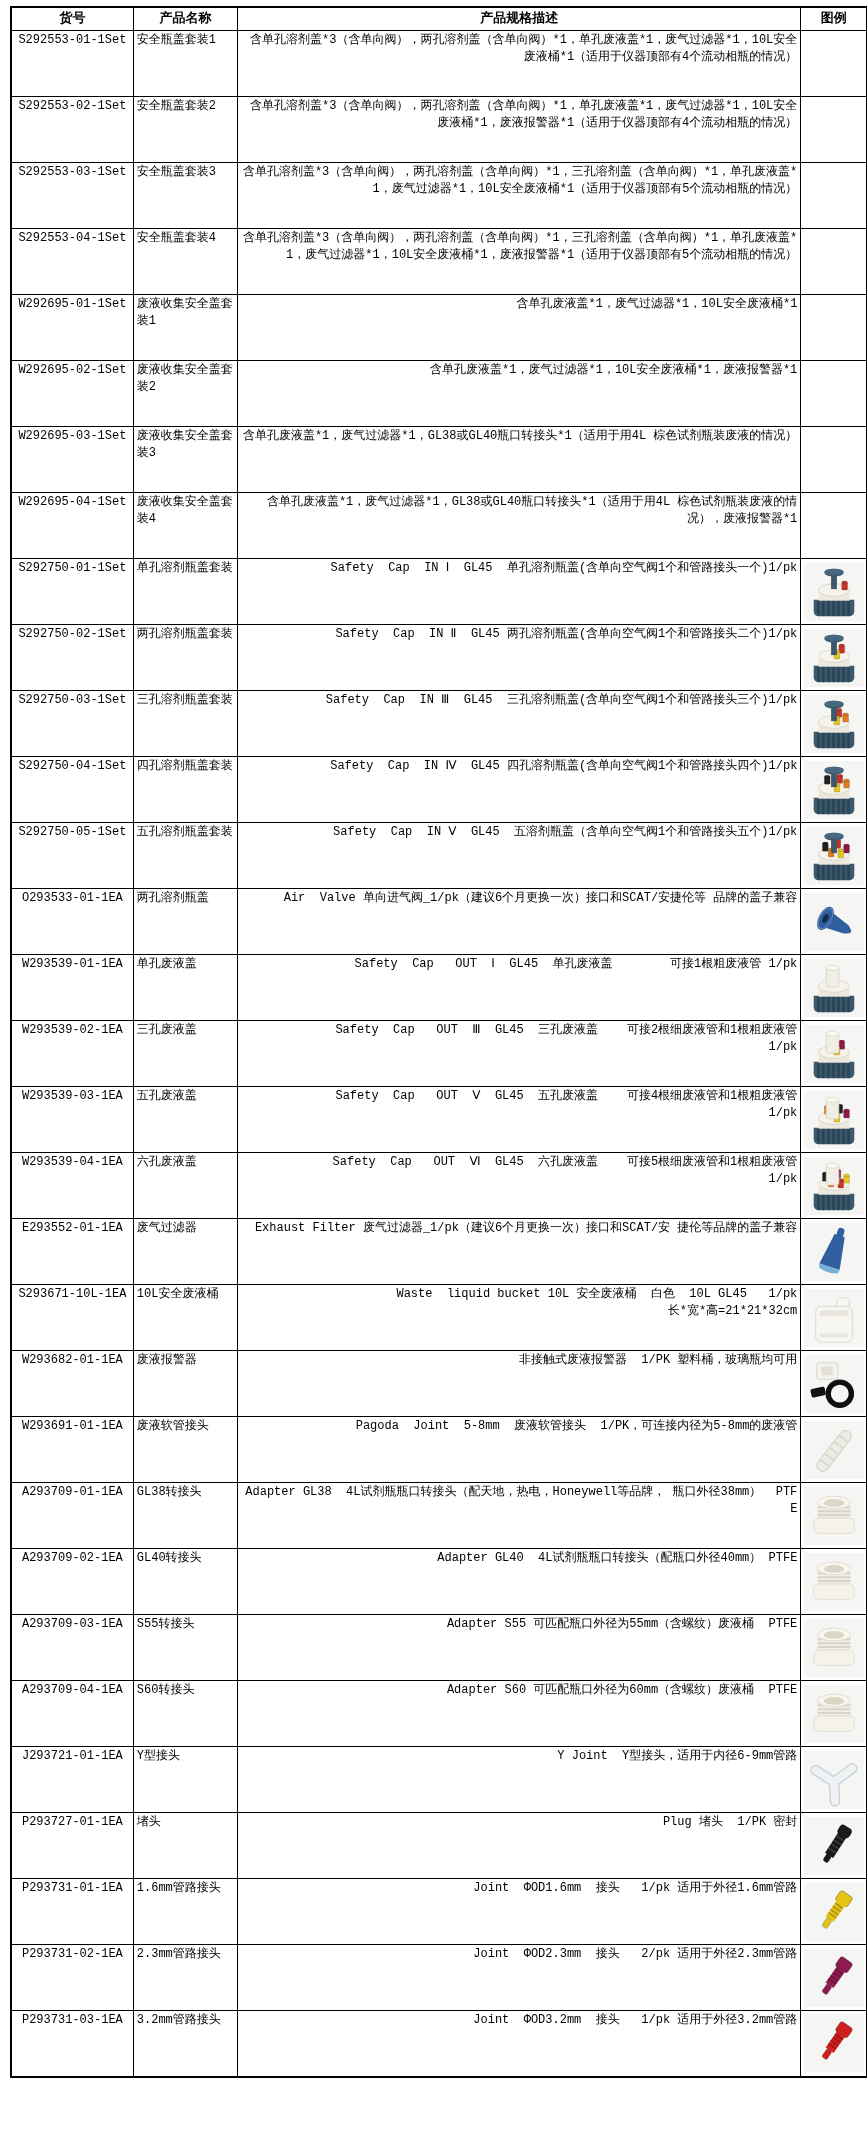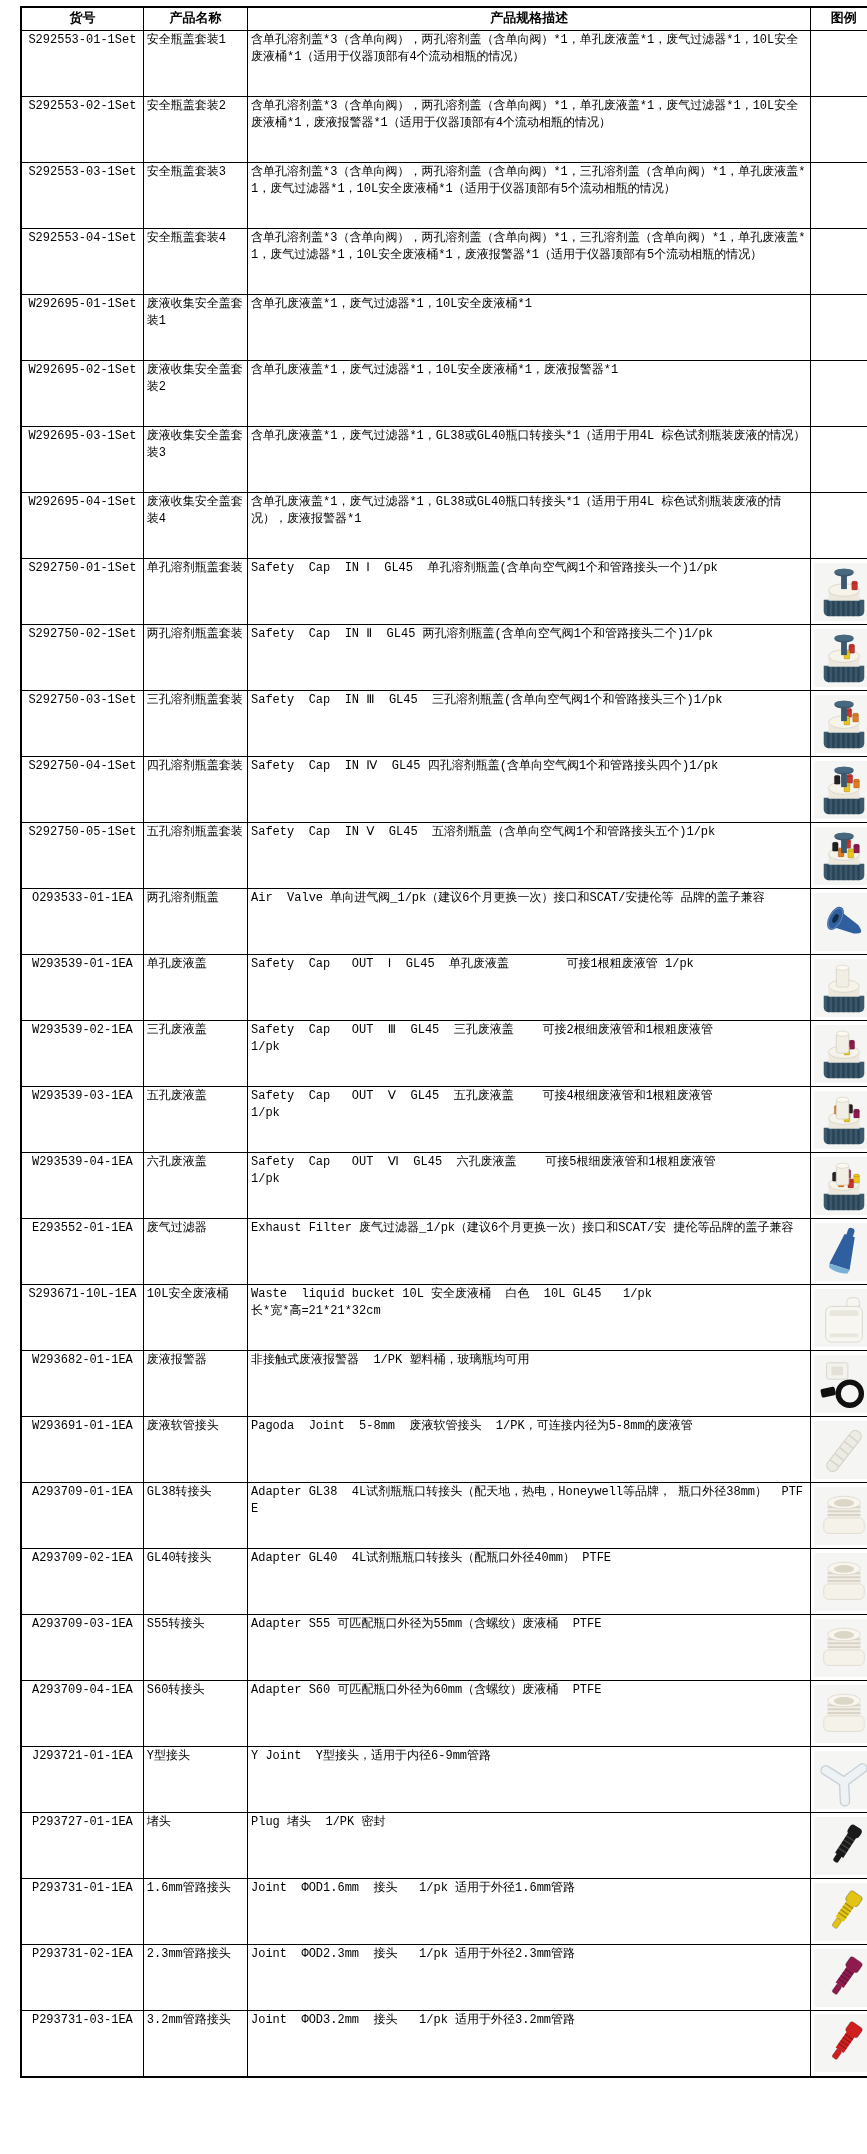--- a/index.html
+++ b/index.html
@@ -1,26 +1,26 @@
 <!DOCTYPE html>
 <html><head>
 <meta charset="utf-8">
 <style>
   html,body{margin:0;padding:0;background:#fff;}
   body{font-family:"Liberation Mono","DejaVu Sans Mono",monospace;color:#000;}
-  .page{width:867px;box-sizing:border-box;padding:6px 4px 8px 20px;}
+  .page{width:867px;box-sizing:border-box;padding:6px 4px 8px 10px;}
   table{border-collapse:collapse;border:2px solid #000;table-layout:fixed;width:858px;}
   th,td{border:1px solid #000;vertical-align:top;padding:1px 3px;font-size:12px;line-height:1.45;overflow:hidden;}
   thead th{height:22px;text-align:center;vertical-align:middle;font-weight:bold;font-size:13px;padding:0 2px;}
   col.c-code{width:122px;}
   col.c-name{width:104px;}
   col.c-desc{width:562px;}
   col.c-img{width:66px;}
   td.code{white-space:nowrap;text-align:center;}
-  td.desc{white-space:pre-wrap;word-break:break-all;}
+  td.desc{white-space:pre-wrap;word-break:break-all;text-align:right;}
   tbody tr{height:66px;}
   td.image{padding:1px;vertical-align:middle;}
   .img-box{width:60px;height:58px;margin:0 auto;background:#f5f5f3;display:flex;align-items:center;justify-content:center;}
   .img-box svg{display:block;}
 </style>
 </head>
 <body>
 
 <div class="page">
   <table>
@@ -542,21 +542,21 @@
                   <path d="M25 21 h10 M25 25 h10 M25 29 h10 M25 33 h10" stroke="rgba(0,0,0,.3)" stroke-width="1.3"></path>
                   <rect x="27" y="38" width="6" height="10" rx="1.5" fill="#e3c414" stroke="rgba(0,0,0,.2)"></rect>
                 </g>
               </svg>
             </div>
           </td>
         </tr>
         <tr>
           <td class="code">P293731-02-1EA</td>
           <td class="name">2.3mm管路接头</td>
-          <td class="desc">Joint  ΦOD2.3mm  接头   1/pk 适用于外径2.3mm管路</td>
+          <td class="desc">Joint  ΦOD2.3mm  接头   2/pk 适用于外径2.3mm管路</td>
           <td class="image">
             <div class="img-box">
               <svg viewBox="0 0 60 58" width="58" height="56" xmlns="http://www.w3.org/2000/svg">
                 <g transform="rotate(35 30 30)">
                   <rect x="22.5" y="6" width="15" height="12" rx="3" fill="#8e1a4e" stroke="rgba(0,0,0,.25)"></rect>
                   <rect x="25" y="17" width="10" height="21" fill="#8e1a4e"></rect>
                   <path d="M25 21 h10 M25 25 h10 M25 29 h10 M25 33 h10" stroke="rgba(0,0,0,.3)" stroke-width="1.3"></path>
                   <rect x="27" y="38" width="6" height="10" rx="1.5" fill="#8e1a4e" stroke="rgba(0,0,0,.2)"></rect>
                 </g>
               </svg>

